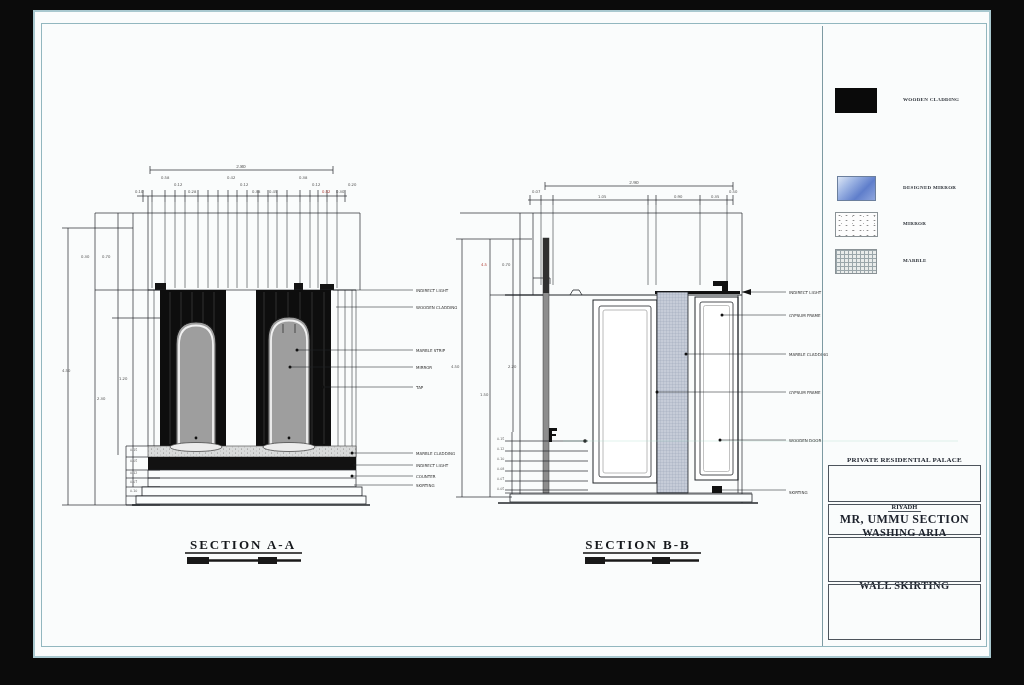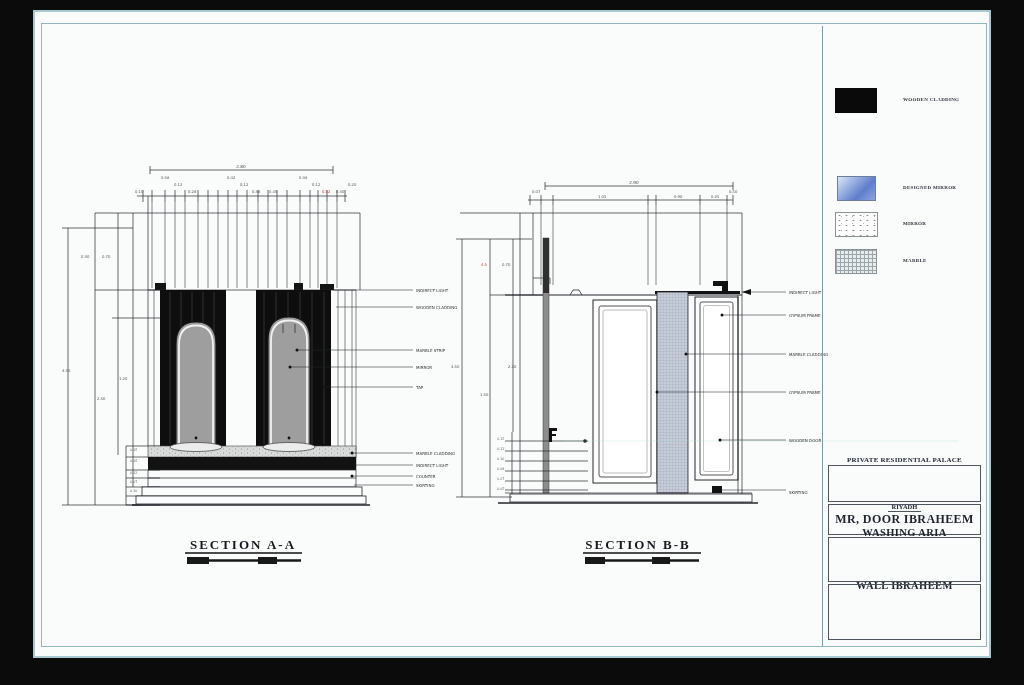--- a/index.html
+++ b/index.html
@@ -233,20 +233,20 @@
   <div class="legend-label" style="top:221px">MIRROR</div>
 
   <div class="legend-swatch sw-marble"></div>
   <div class="legend-label" style="top:258px">MARBLE</div>
 
   <div class="tb-box tb-project">
     <div class="l1">PRIVATE RESIDENTIAL PALACE</div>
     <div class="l2">RIYADH</div>
   </div>
   <div class="tb-box tb-client">
-    <div>MR, DOOR IBRAHEEM</div>
+    <div>MR, UMMU SECTION</div>
   </div>
   <div class="tb-box tb-drawing">
     <div>WASHING ARIA</div>
-    <div>WALL IBRAHEEM</div>
+    <div>WALL SKIRTING</div>
   </div>
   <div class="tb-box tb-empty"></div>
 </div>
 
 </body></html>

